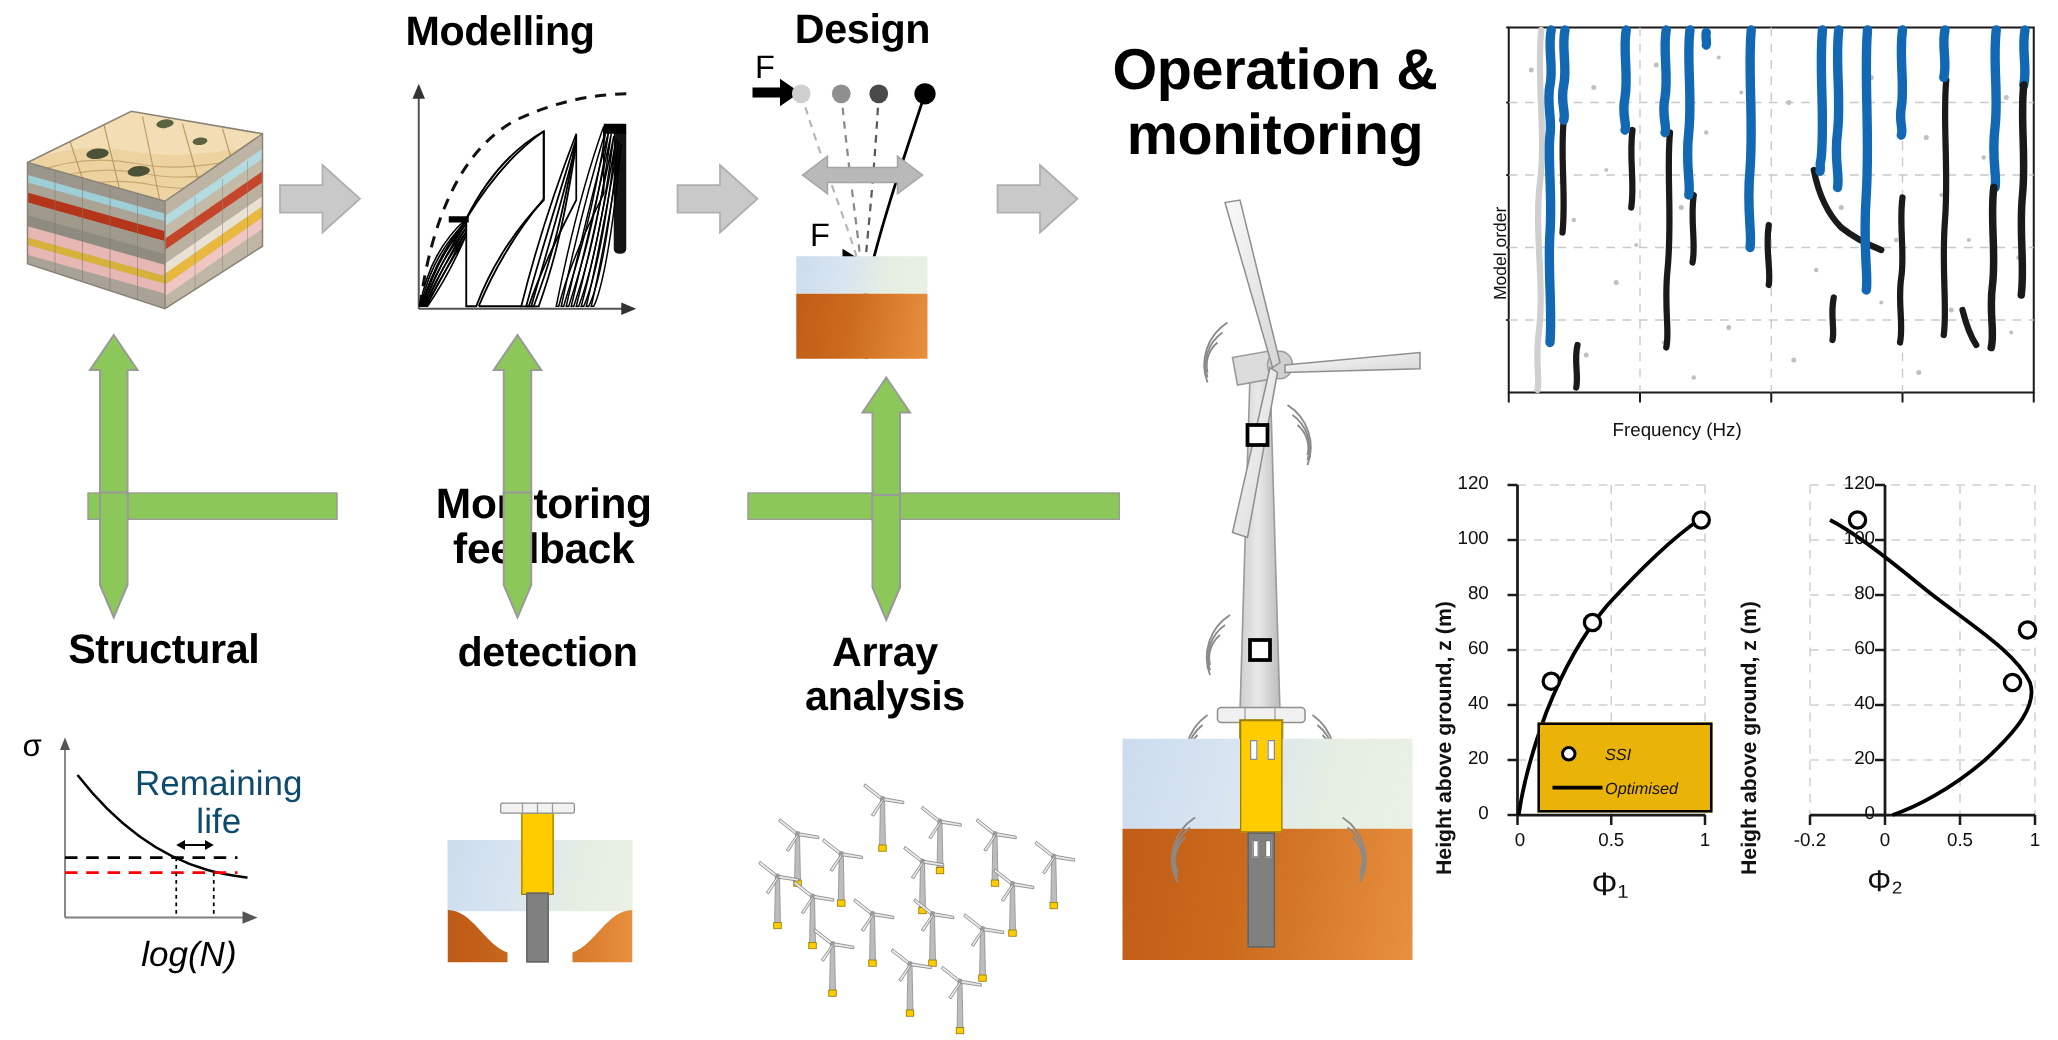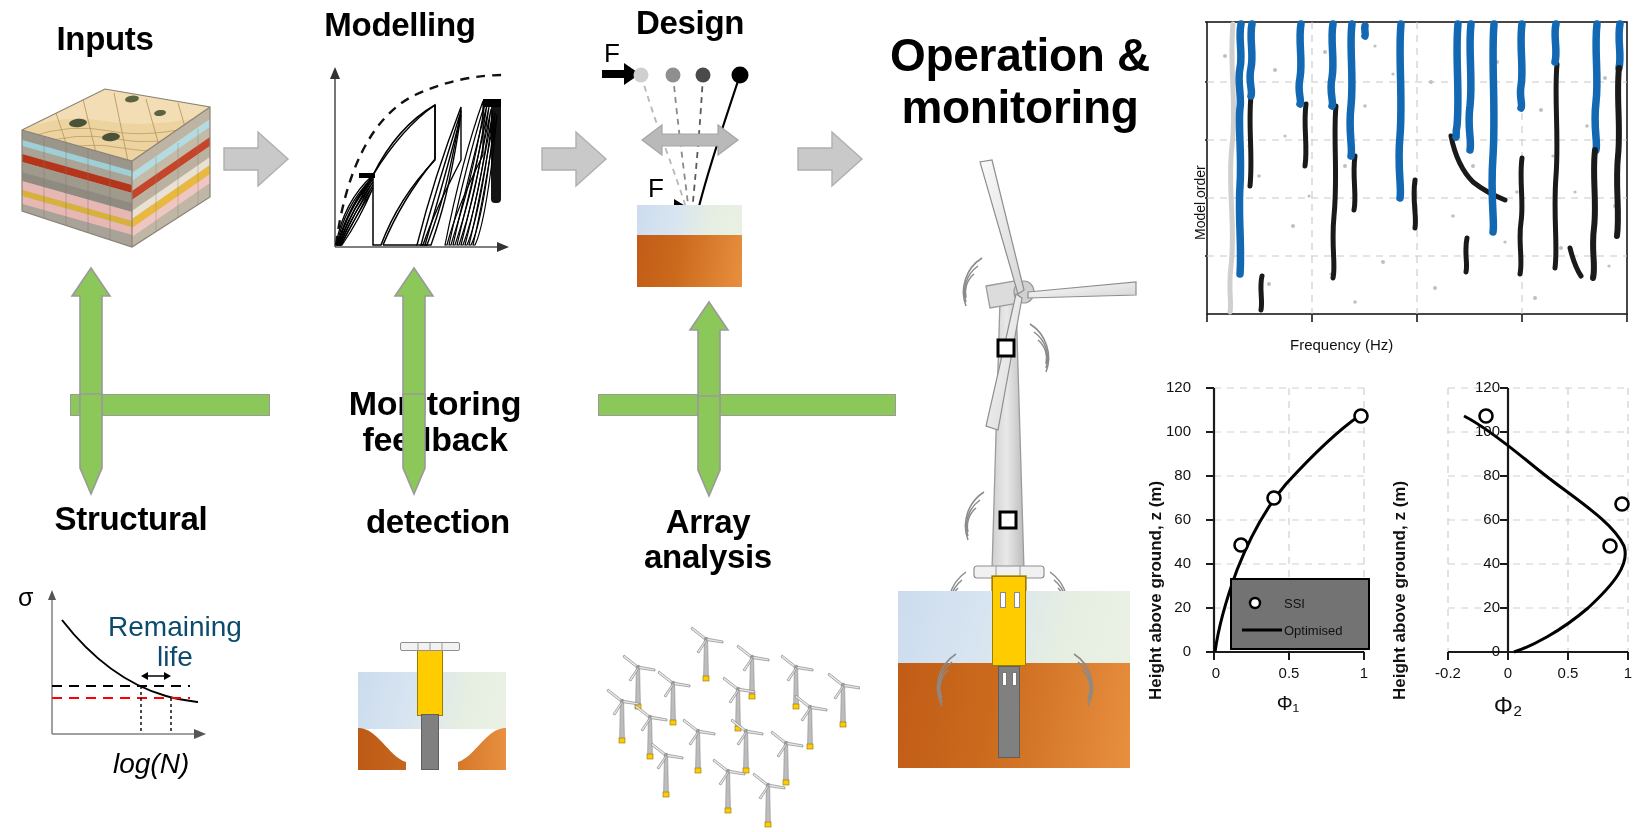--- a/index.html
+++ b/index.html
@@ -36,35 +36,35 @@
   .axlbl { font-size: 13px; color:#111; }
   .tick { font-size: 15px; color:#111; }
 
   .vlabel {
     transform: rotate(-90deg);
     transform-origin: left top;
     white-space: nowrap;
   }
   .legend-box {
     position:absolute;
-    background:#737373;
+    background:#eab308;
     border: 2px solid #000;
     font-size: 13px;
     color:#111;
+    font-style:italic;
   }
   .sigma { font-size: 25px; }
   .logn  { font-size: 28px; }
   .remain { font-size: 28px; line-height:1.08; text-align:center; color:#0c4a6e; }
 </style>
 </head>
 <body>
 
 <div id="stage">
 
-  <div class="abs hd hd-sm" style="left:20px; top:22px; width:170px;">Inputs</div>
 
   <div class="abs hd hd-sm" style="left:285px; top:8px; width:230px;">Modelling</div>
 
   <div class="abs hd hd-sm" style="left:605px; top:6px; width:170px;">Design</div>
 
   <div class="abs hd hd-lg" style="left:880px; top:30px; width:280px; line-height:1.12;">Operation &amp; monitoring</div>
 
   <svg class="abs" style="left:222px; top:128px;" width="68" height="62" viewBox="0 0 68 62">
     <polygon points="2,20 36,20 36,4 66,31 36,58 36,42 2,42" fill="#C9C9C9" stroke="#AFAFAF" stroke-width="1.4"></polygon>
   </svg>
@@ -603,21 +603,21 @@
   <div class="abs tick" style="left:1163px; top:422px; width:28px; text-align:right;">100</div>
   <div class="abs tick" style="left:1163px; top:466px; width:28px; text-align:right;">80</div>
   <div class="abs tick" style="left:1163px; top:510px; width:28px; text-align:right;">60</div>
   <div class="abs tick" style="left:1163px; top:554px; width:28px; text-align:right;">40</div>
   <div class="abs tick" style="left:1163px; top:598px; width:28px; text-align:right;">20</div>
   <div class="abs tick" style="left:1163px; top:642px; width:28px; text-align:right;">0</div>
 
   <div class="abs tick" style="left:1204px; top:664px; width:24px; text-align:center;">0</div>
   <div class="abs tick" style="left:1277px; top:664px; width:24px; text-align:center;">0.5</div>
   <div class="abs tick" style="left:1352px; top:664px; width:24px; text-align:center;">1</div>
-  <div class="abs" style="left:1258px; top:692px; width:60px; text-align:center; font-size:20px; color:#111;">Φ₁</div>
+  <div class="abs" style="left:1258px; top:692px; width:60px; text-align:center; font-size:26px; color:#111;">Φ₁</div>
 
   <div class="legend-box" style="left:1230px; top:578px; width:140px; height:72px;">
     <svg style="position:absolute; left:14px; top:14px;" width="18" height="18" viewBox="0 0 18 18">
       <circle cx="9" cy="9" r="5" fill="#fff" stroke="#000" stroke-width="2.4"></circle>
     </svg>
     <span style="position:absolute; left:52px; top:16px; font-size:13px; color:#111;">SSI</span>
     <svg style="position:absolute; left:8px; top:46px;" width="44" height="8" viewBox="0 0 44 8">
       <path d="M2,4 L42,4" stroke="#000" stroke-width="3"></path>
     </svg>
     <span style="position:absolute; left:52px; top:43px; font-size:13px; color:#111;">Optimised</span>

